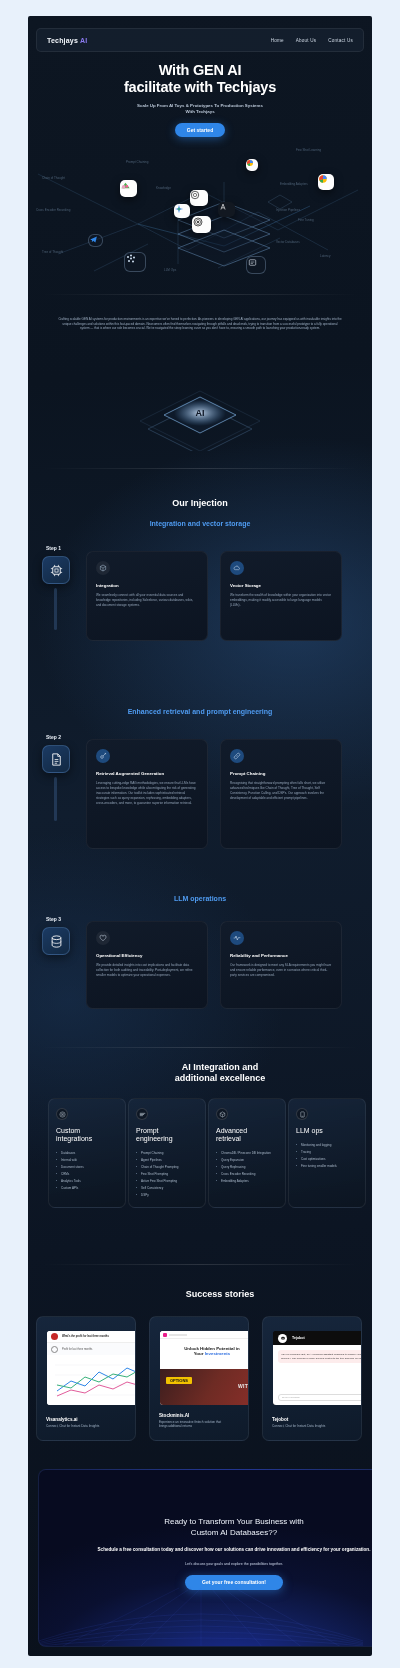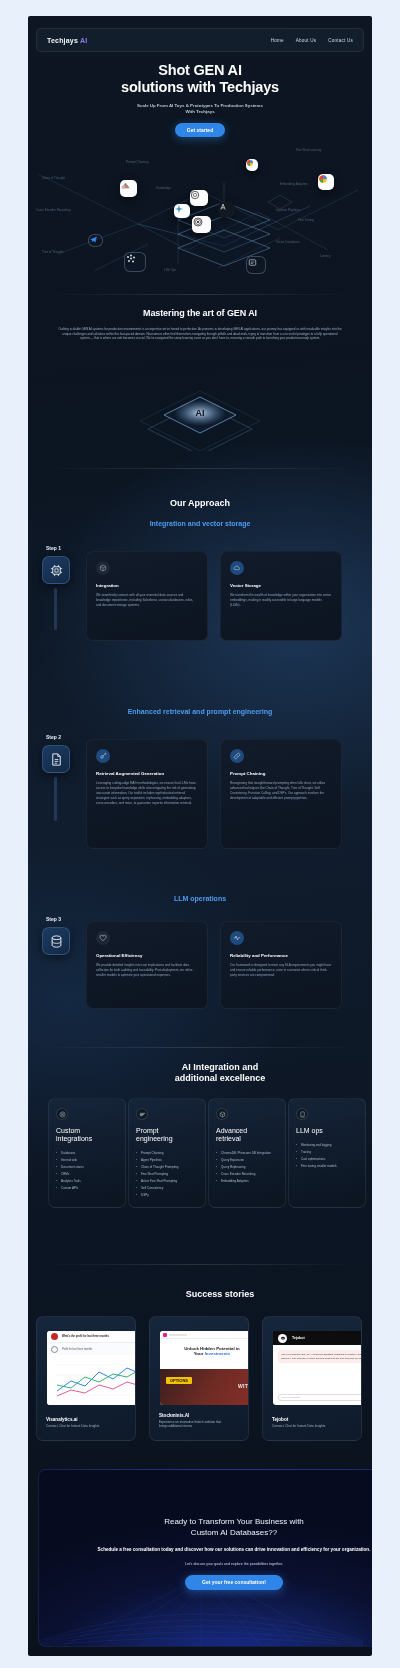--- a/index.html
+++ b/index.html
@@ -171,22 +171,22 @@
     </div>
     <div class="navlinks">
       <span>Home</span>
       <span>About Us</span>
       <span>Contact Us</span>
     </div>
   </div>
 
   <div class="hero">
     <h1>
-      <span>Shot GEN AI</span><br>
-      <span>solutions with Techjays</span>
+      <span>With GEN AI</span><br>
+      <span>facilitate with Techjays</span>
     </h1>
     <p class="sub">
       <span>Scale Up From AI Toys &amp; Prototypes To Production Systems</span><br>
       <span>With Techjays</span>
     </p>
     <div class="cta-btn">Get started</div>
   </div>
 
   <div class="iso">
     <svg width="344" height="145">
@@ -299,21 +299,20 @@
       <svg width="11" height="11" viewBox="0 0 24 24">
         <rect x="5" y="6" width="14" height="12" rx="2" fill="none" stroke="#e6eef8" stroke-width="1.3"></rect>
         <path d="M8 11 h8 M8 14 h5" stroke="#e6eef8" stroke-width="1.1"></path>
       </svg>
     </div>
   </div>
 
   <div class="hr" style="top:278px;"></div>
 
   <div class="mastering">
-    <h2>Mastering the art of GEN AI</h2>
     <p>Crafting scalable GEN AI systems for production environments is an expertise we've honed to perfection. As pioneers in developing GEN AI applications, our journey has equipped us with invaluable insights into the unique challenges and solutions within this fast-paced domain. Newcomers often find themselves navigating through pitfalls and dead ends, trying to transition from a successful prototype to a fully operational system — that is where our role becomes crucial. We've navigated the steep learning curve so you don't have to, ensuring a smooth path to launching your production-ready system.</p>
   </div>
 
   <div class="cube-wrap">
     <svg width="344" height="80">
       <defs>
         <radialGradient id="gl" cx="50%" cy="50%" r="50%">
           <stop offset="0%" stop-color="#d9eaff" stop-opacity="1"></stop>
           <stop offset="100%" stop-color="#5e9ad6" stop-opacity="0"></stop>
         </radialGradient>
@@ -324,21 +323,21 @@
       </g>
       <path d="M136 44 L172 26 L208 44 L172 62 Z" fill="#0e1a2a" stroke="#6e9ac6" stroke-width="0.8"></path>
       <ellipse cx="172" cy="42" rx="26" ry="13" fill="url(#gl)" opacity="0.85"></ellipse>
       <text x="172" y="45" font-family="Liberation Sans" font-size="9" font-weight="bold" fill="#0c1422" text-anchor="middle">AI</text>
     </svg>
   </div>
 
   <div class="hr" style="top:452px;"></div>
 
   <div style="position:absolute; left:0; top:482px; width:344px;">
-    <div class="sec-title">Our Approach</div>
+    <div class="sec-title">Our Injection</div>
   </div>
 
   <div class="steprow" style="top:503px;">
     <div class="sub-title">Integration and vector storage</div>
   </div>
   <div class="step-label" style="left:18px; top:529px;">Step 1</div>
   <div class="step-icon" style="left:14px; top:540px;">
     <svg width="15" height="15" viewBox="0 0 24 24">
       <rect x="6" y="6" width="12" height="12" rx="2" fill="none" stroke="#fff" stroke-width="1.4"></rect>
       <rect x="9.5" y="9.5" width="5" height="5" fill="none" stroke="#fff" stroke-width="1.2"></rect>

